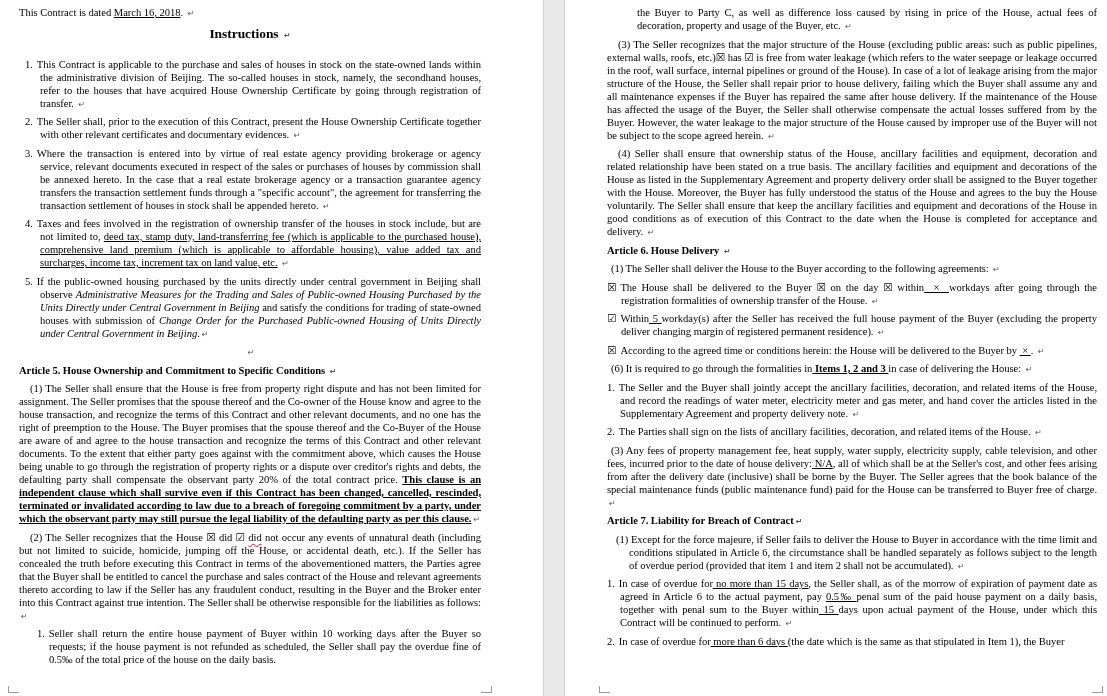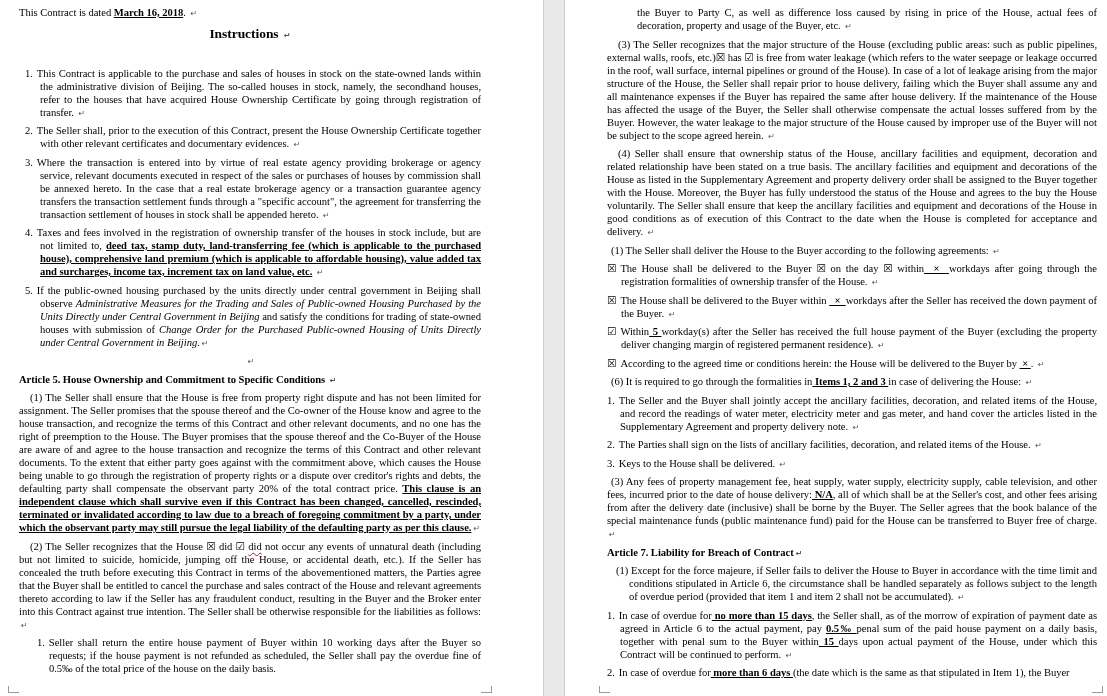--- a/index.html
+++ b/index.html
@@ -16,37 +16,37 @@
 
   .page-gap{position:absolute;left:543px;top:0;width:22px;height:696px;
             background:#e9e9e9;border-left:1px solid #cfcfcf;border-right:1px solid #cfcfcf;box-sizing:border-box;}
 
   .block{font-size:10.6px;line-height:13px;letter-spacing:-0.05px;
          margin:0 0 4.5px 0;text-align:justify;}
   .block:last-child{margin-bottom:0;}
 
   .dateline{text-align:left;}
   .doc-title{text-align:center;font-size:15.5px;line-height:20px;font-weight:bold;margin:2px 0 5px 0;}
-  .doc-subtitle{text-align:center;font-size:13.5px;line-height:17px;font-weight:bold;margin-bottom:23px;}
+  .doc-subtitle{text-align:center;font-size:13.5px;line-height:17px;font-weight:bold;margin-bottom:14px;}
   .heading{text-align:left;font-weight:bold;margin-top:3px;}
   .para{text-indent:4px;}
   .indent{text-indent:11px;}
   .cont{padding-left:30px;}
   .hang{padding-left:22px;text-indent:-13px;}
   .empty-center{text-align:center;}
 
   #pageL .li1{padding-left:21px;text-indent:-15px;}
   #pageR .li1{padding-left:13px;text-indent:-13px;}
   .li2{padding-left:30px;text-indent:-12px;}
   .cb{padding-left:14px;text-indent:-14px;}
 
   .marker{margin-right:4px;}
   .bold{font-weight:bold;}
   .italic{font-style:italic;}
-  .underline{text-decoration:underline;text-underline-offset:1px;font-weight:bold;}
+  .underline{text-decoration:underline;text-underline-offset:1px;}
   .squiggle{text-decoration:underline;text-decoration-style:wavy;text-decoration-color:#e00;
             text-decoration-thickness:1px;text-underline-offset:2px;}
   .checkbox{font-family:"DejaVu Sans",sans-serif;font-size:10.5px;}
   .pmark{font-family:"DejaVu Sans",sans-serif;font-size:8px;color:#555;margin-left:2px;letter-spacing:0;}
 
   .corner{position:absolute;width:11px;height:7px;box-sizing:border-box;}
   .corner.cl{border-left:1px solid #9a9a9a;border-bottom:1px solid #9a9a9a;}
   .corner.cr{border-right:1px solid #9a9a9a;border-bottom:1px solid #9a9a9a;}
 </style>
 </head>
@@ -70,29 +70,28 @@
       </div>
   </div>
 
   <div class="page-gap"></div>
 
   <div class="page" id="pageR">
     <div class="page-inner">
         <div class="block cont"><span>the Buyer to Party C, as well as difference loss caused by rising in price of the House, actual fees of decoration, property and usage of the Buyer, etc. </span><span class="pmark">↵</span></div>
         <div class="block indent"><span>(3) The Seller recognizes that the major structure of the House (excluding public areas: such as public pipelines, external walls, roofs, etc.)</span><span class="checkbox">☒</span><span> has </span><span class="checkbox">☑</span><span> is free from water leakage (which refers to the water seepage or leakage occurred in the roof, wall surface, internal pipelines or ground of the House). In case of a lot of leakage arising from the major structure of the House, the Seller shall repair prior to house delivery, failing which the Buyer shall assume any and all maintenance expenses if the Buyer has repaired the same after house delivery. If the maintenance of the House has affected the usage of the Buyer, the Seller shall otherwise compensate the actual losses suffered from by the Buyer. However, the water leakage to the major structure of the House caused by improper use of the Buyer will not be subject to the scope agreed herein. </span><span class="pmark">↵</span></div>
         <div class="block indent"><span>(4) Seller shall ensure that ownership status of the House, ancillary facilities and equipment, decoration and related relationship have been stated on a true basis. The ancillary facilities and equipment and decorations of the House as listed in the Supplementary Agreement and property delivery order shall be assigned to the Buyer together with the House. Moreover, the Buyer has fully understood the status of the House and agrees to the buy the House voluntarily. The Seller shall ensure that keep the ancillary facilities and equipment and decorations of the House in good conditions as of execution of this Contract to the date when the House is completed for acceptance and delivery. </span><span class="pmark">↵</span></div>
+        <div class="block heading"><span class="bold">Article 6. House Delivery </span><span class="pmark">↵</span></div>
         <div class="block para"><span>(1) The Seller shall deliver the House to the Buyer according to the following agreements: </span><span class="pmark">↵</span></div>
         <div class="block cb"><span class="marker checkbox">☒</span><span>The House shall be delivered to the Buyer </span><span class="checkbox">☒</span><span> on the day </span><span class="checkbox">☒</span><span> within</span><span class="underline">&nbsp;&nbsp;×&nbsp;&nbsp;</span><span>workdays after going through the registration formalities of ownership transfer of the House. </span><span class="pmark">↵</span></div>
-        <div class="block cb"><span class="marker checkbox">☒</span><span>The House shall be delivered to the Buyer within </span><span class="underline">&nbsp;&nbsp;×&nbsp;&nbsp;</span><span>workdays after the Seller has received the down payment of the Buyer. </span><span class="pmark">↵</span></div>
         <div class="block cb"><span class="marker checkbox">☑</span><span>Within</span><span class="underline">&nbsp;5&nbsp;</span><span>workday(s) after the Seller has received the full house payment of the Buyer (excluding the property deliver changing margin of registered permanent residence). </span><span class="pmark">↵</span></div>
         <div class="block cb"><span class="marker checkbox">☒</span><span>According to the agreed time or conditions herein: the House will be delivered to the Buyer by </span><span class="underline">&nbsp;×&nbsp;</span><span>. </span><span class="pmark">↵</span></div>
         <div class="block para"><span>(6) It is required to go through the formalities in</span><span class="bold underline"> Items 1, 2 and 3 </span><span>in case of delivering the House: </span><span class="pmark">↵</span></div>
         <div class="block li1"><span class="marker">1.</span><span>The Seller and the Buyer shall jointly accept the ancillary facilities, decoration, and related items of the House, and record the readings of water meter, electricity meter and gas meter, and hand cover the articles listed in the Supplementary Agreement and property delivery note. </span><span class="pmark">↵</span></div>
         <div class="block li1"><span class="marker">2.</span><span>The Parties shall sign on the lists of ancillary facilities, decoration, and related items of the House. </span><span class="pmark">↵</span></div>
-        <div class="block li1"><span class="marker">3.</span><span>Keys to the House shall be delivered. </span><span class="pmark">↵</span></div>
         <div class="block para"><span>(3) Any fees of property management fee, heat supply, water supply, electricity supply, cable television, and other fees, incurred prior to the date of house delivery:</span><span class="underline"> N/A</span><span>, all of which shall be at the Seller's cost, and other fees arising from after the delivery date (inclusive) shall be borne by the Buyer. The Seller agrees that the book balance of the special maintenance funds (public maintenance fund) paid for the House can be transferred to Buyer free of charge. </span><span class="pmark">↵</span></div>
         <div class="block heading"><span class="bold">Article 7. Liability for Breach of Contract</span><span class="pmark">↵</span></div>
         <div class="block hang"><span>(1) Except for the force majeure, if Seller fails to deliver the House to Buyer in accordance with the time limit and conditions stipulated in Article 6, the circumstance shall be handled separately as follows subject to the length of overdue period (provided that item 1 and item 2 shall not be accumulated). </span><span class="pmark">↵</span></div>
         <div class="block li1"><span class="marker">1.</span><span>In case of overdue for</span><span class="underline"> no more than 15 days</span><span>, the Seller shall, as of the morrow of expiration of payment date as agreed in Article 6 to the actual payment, pay </span><span class="underline">0.5‰ </span><span>penal sum of the paid house payment on a daily basis, together with penal sum to the Buyer within</span><span class="underline"> 15 </span><span>days upon actual payment of the House, under which this Contract will be continued to perform. </span><span class="pmark">↵</span></div>
         <div class="block li1"><span class="marker">2.</span><span>In case of overdue for</span><span class="underline"> more than 6 days </span><span>(the date which is the same as that stipulated in Item 1), the Buyer</span></div>
       </div>
   </div>
 
   <div class="corner cl" style="left:8px;top:686px;"></div>
   <div class="corner cr" style="left:481px;top:686px;"></div>

